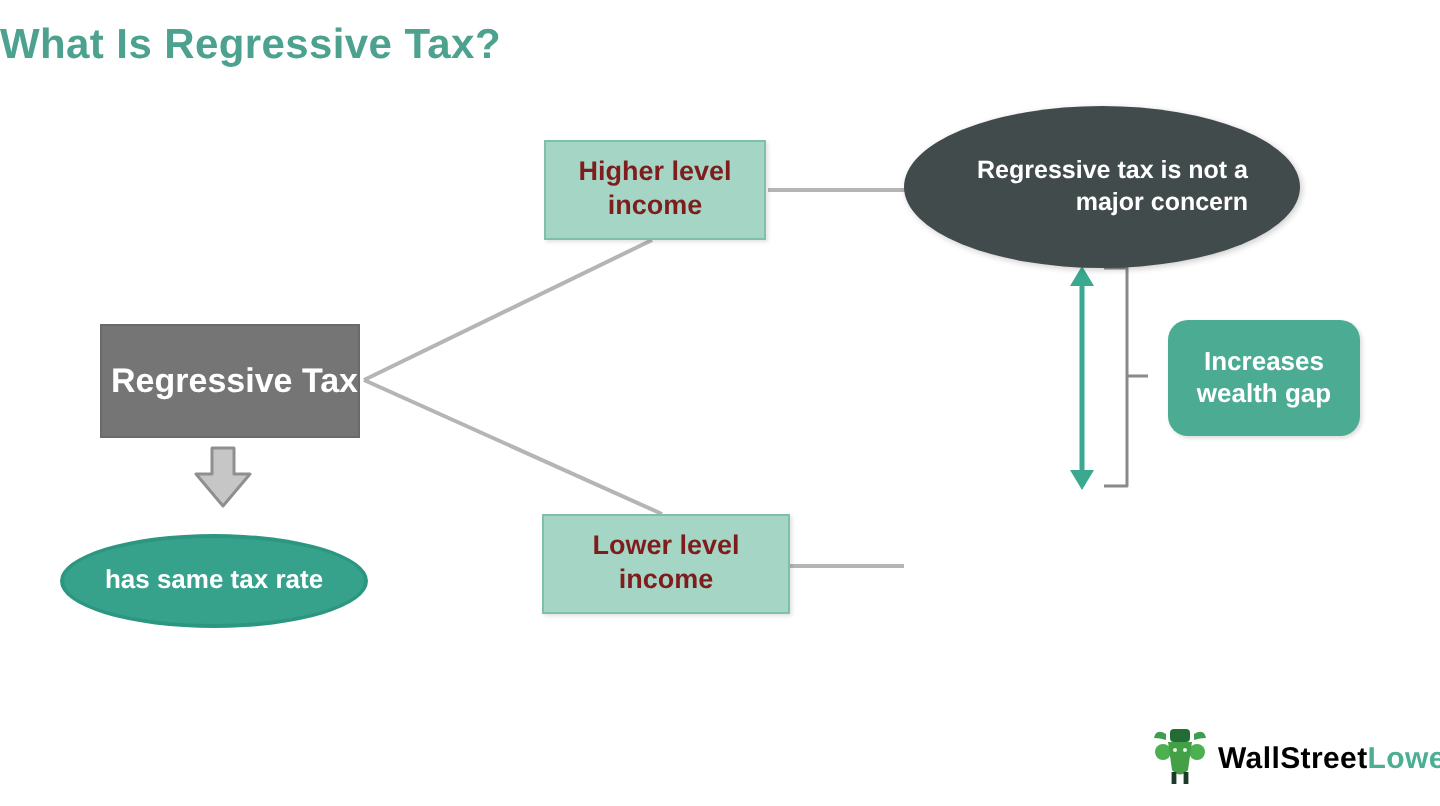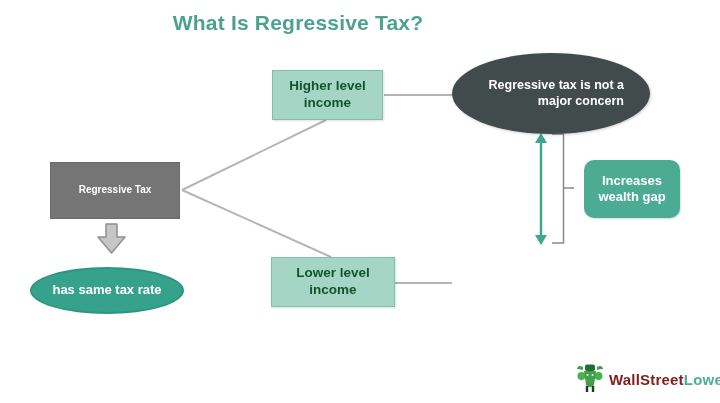--- a/index.html
+++ b/index.html
@@ -1,38 +1,38 @@
 <!DOCTYPE html>
 <html><head>
 <meta charset="utf-8">
 <style>
   html,body { margin:0; padding:0; background:#fff; }
   .canvas {
     position:relative; width:720px; height:403px; background:#ffffff;
     font-family:"Liberation Sans", sans-serif; overflow:hidden;
   }
   .title {
-    position:absolute; left:14px; top:11px; width:568px; text-align:center;
+    position:absolute; left:0; top:11px; width:568px; 
     font-size:21px; font-weight:bold; color:#4ca28e; letter-spacing:0.2px;
   }
   .node {
     position:absolute; display:flex; align-items:center; justify-content:center;
     text-align:center; font-weight:bold; box-sizing:border-box; line-height:1.25;
   }
   .rect-gray {
     left:50px; top:162px; width:130px; height:57px;
-    background:#757575; border:1px solid #6a6a6a; color:#ffffff; font-size:10px;
+    background:#757575; border:1px solid #6a6a6a; color:#ffffff; font-size:17px;justify-content:flex-end;
   }
   .ellipse-teal {
     left:30px; top:267px; width:154px; height:47px; border-radius:50%;
     background:#36a28c; border:2px solid #2d9680; color:#ffffff; font-size:13px;
     padding:0 18px;
   }
   .rect-mint {
-    background:#a4d5c5; border:1px solid #7fbfae; color:#14532d; font-size:13.5px;
+    background:#a4d5c5; border:1px solid #7fbfae; color:#7f1d1d; font-size:13.5px;
     box-shadow:1px 1px 2px rgba(0,0,0,0.12); padding:0 14px;
   }
   .rect-mint.higher { left:272px; top:70px; width:111px; height:50px; }
   .rect-mint.lower  { left:271px; top:257px; width:124px; height:50px; }
   .ellipse-dark {
     background:#424b4c; border-radius:50%; color:#ffffff; font-size:12.5px;
     box-shadow:1px 1px 3px rgba(0,0,0,0.2); padding:0 26px;text-align:right;
   }
   .ellipse-dark.top    { left:452px; top:53px;  width:198px; height:81px; }
   .ellipse-dark.bottom { left:452px; top:243px; width:198px; height:81px; }
@@ -40,21 +40,21 @@
     left:584px; top:160px; width:96px; height:58px; border-radius:10px;
     background:#4bab93; color:#ffffff; font-size:13px;
     box-shadow:1px 1px 2px rgba(0,0,0,0.15); padding:0 10px;
   }
   .connector-layer { position:absolute; left:0; top:0; pointer-events:none; }
   .logo {
     position:absolute; left:575px; top:362px; height:34px;
     display:flex; align-items:center; gap:4px;
   }
   .logo-text { font-size:15px; font-weight:bold; letter-spacing:0.2px; white-space:nowrap; }
-  .logo-text .primary   { color:#7f1d1d; }
+  .logo-text .primary   { color:#000000; }
   .logo-text .secondary { color:#4caf94; }
 </style>
 </head>
 <body>
 
 <div class="canvas">
 
   <div class="title">What Is Regressive Tax?</div>
 
   <svg class="connector-layer" width="720" height="403" viewBox="0 0 720 403" aria-hidden="true">

